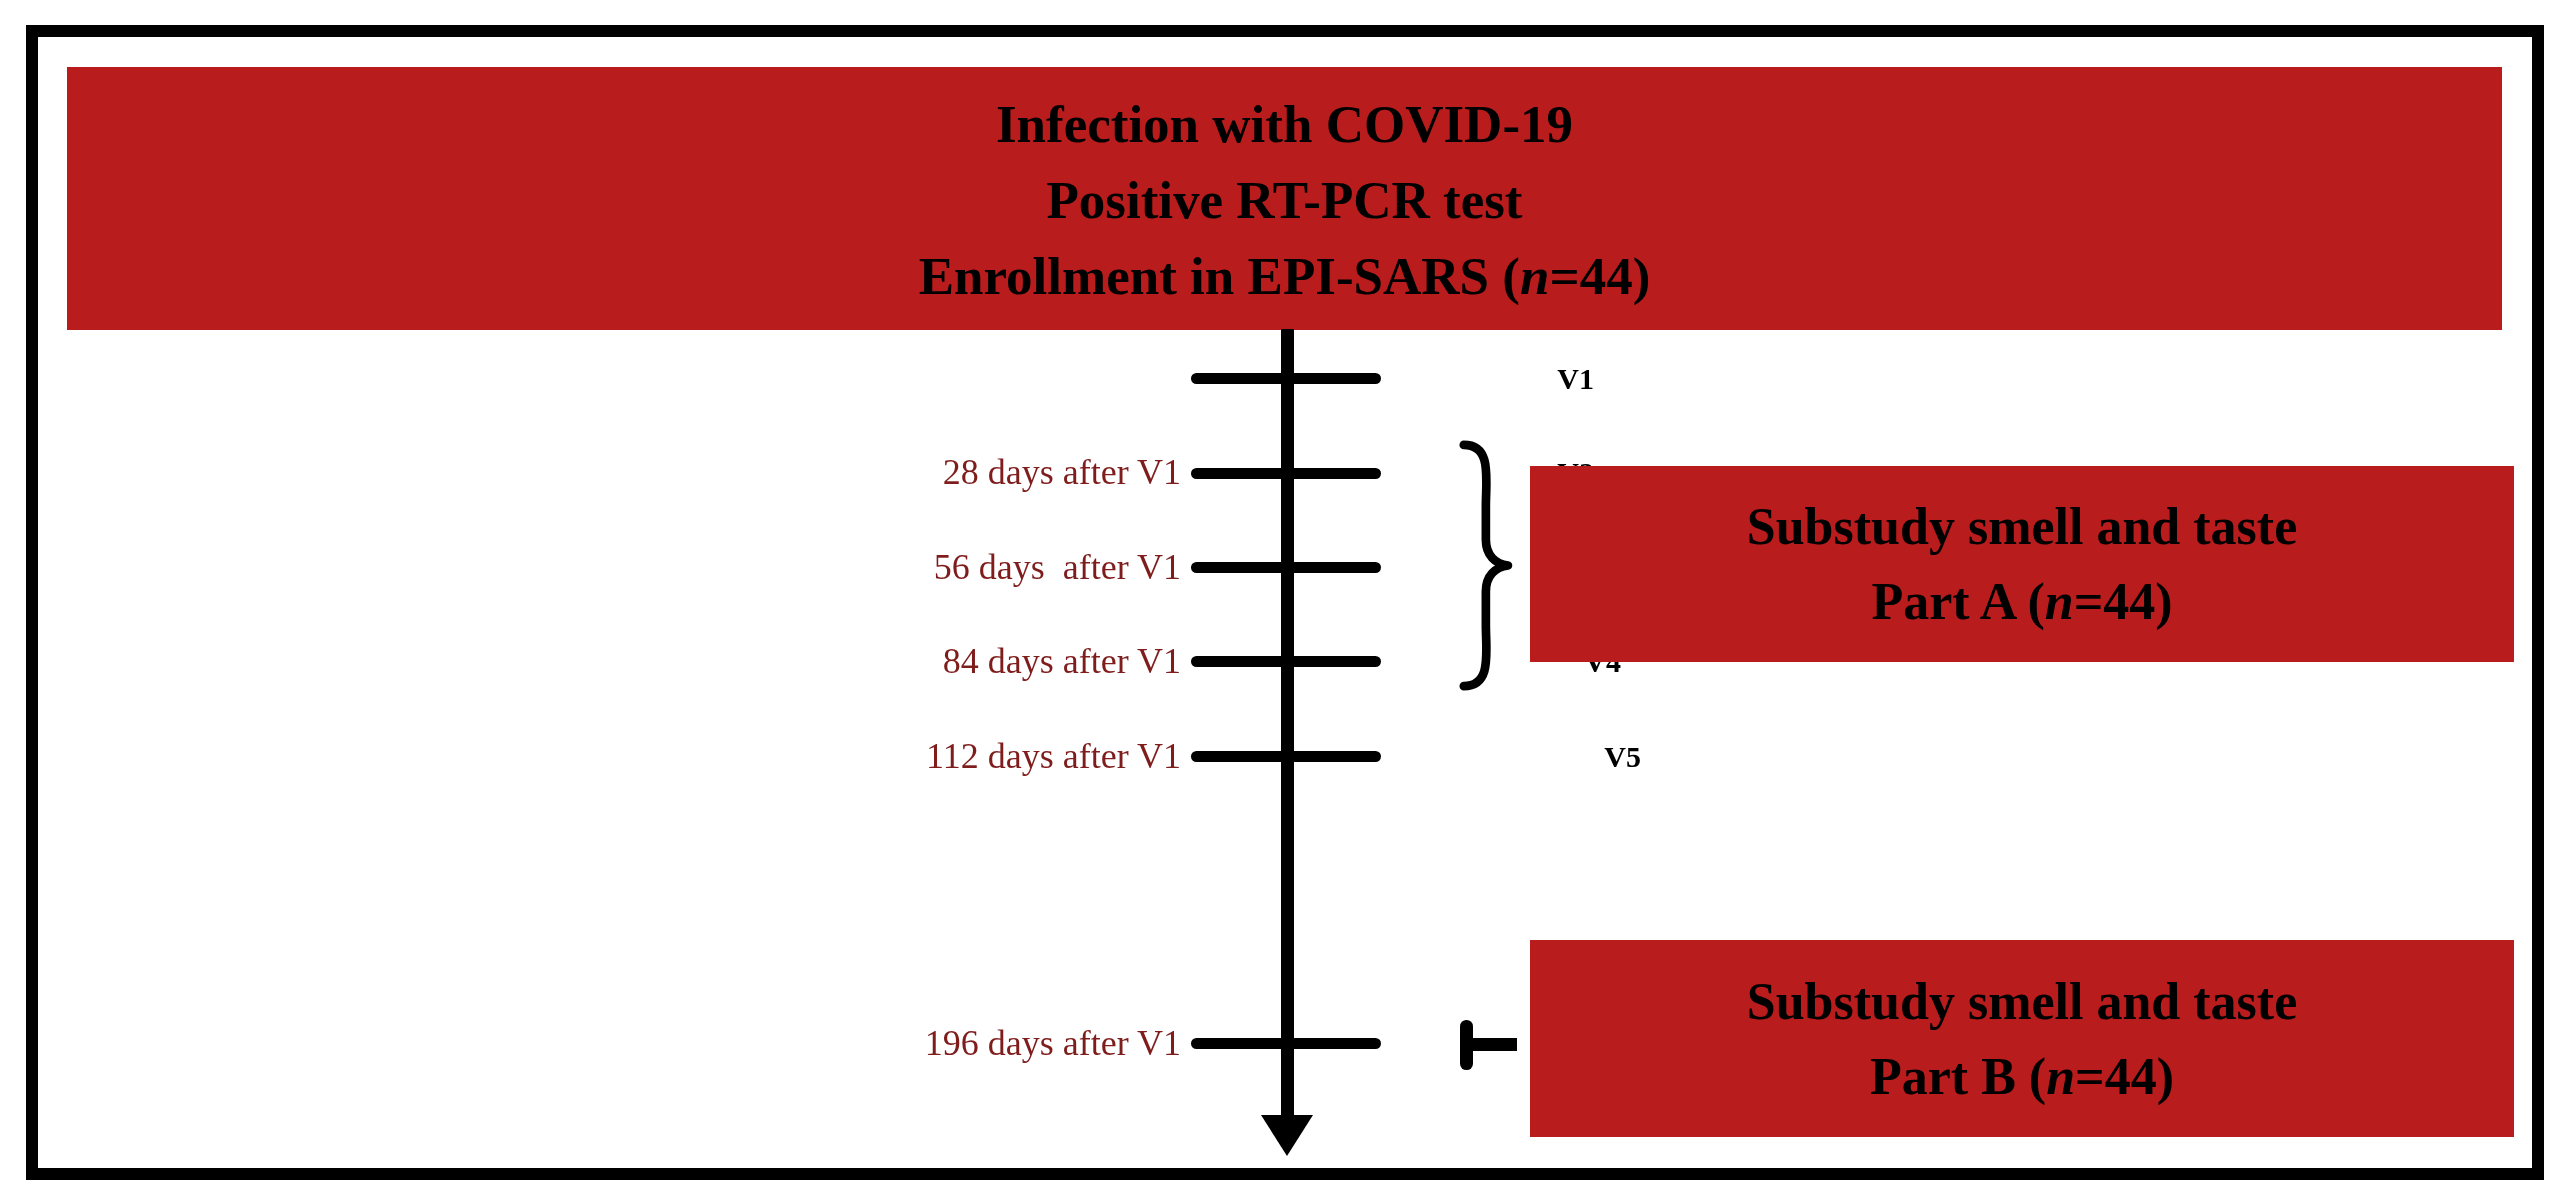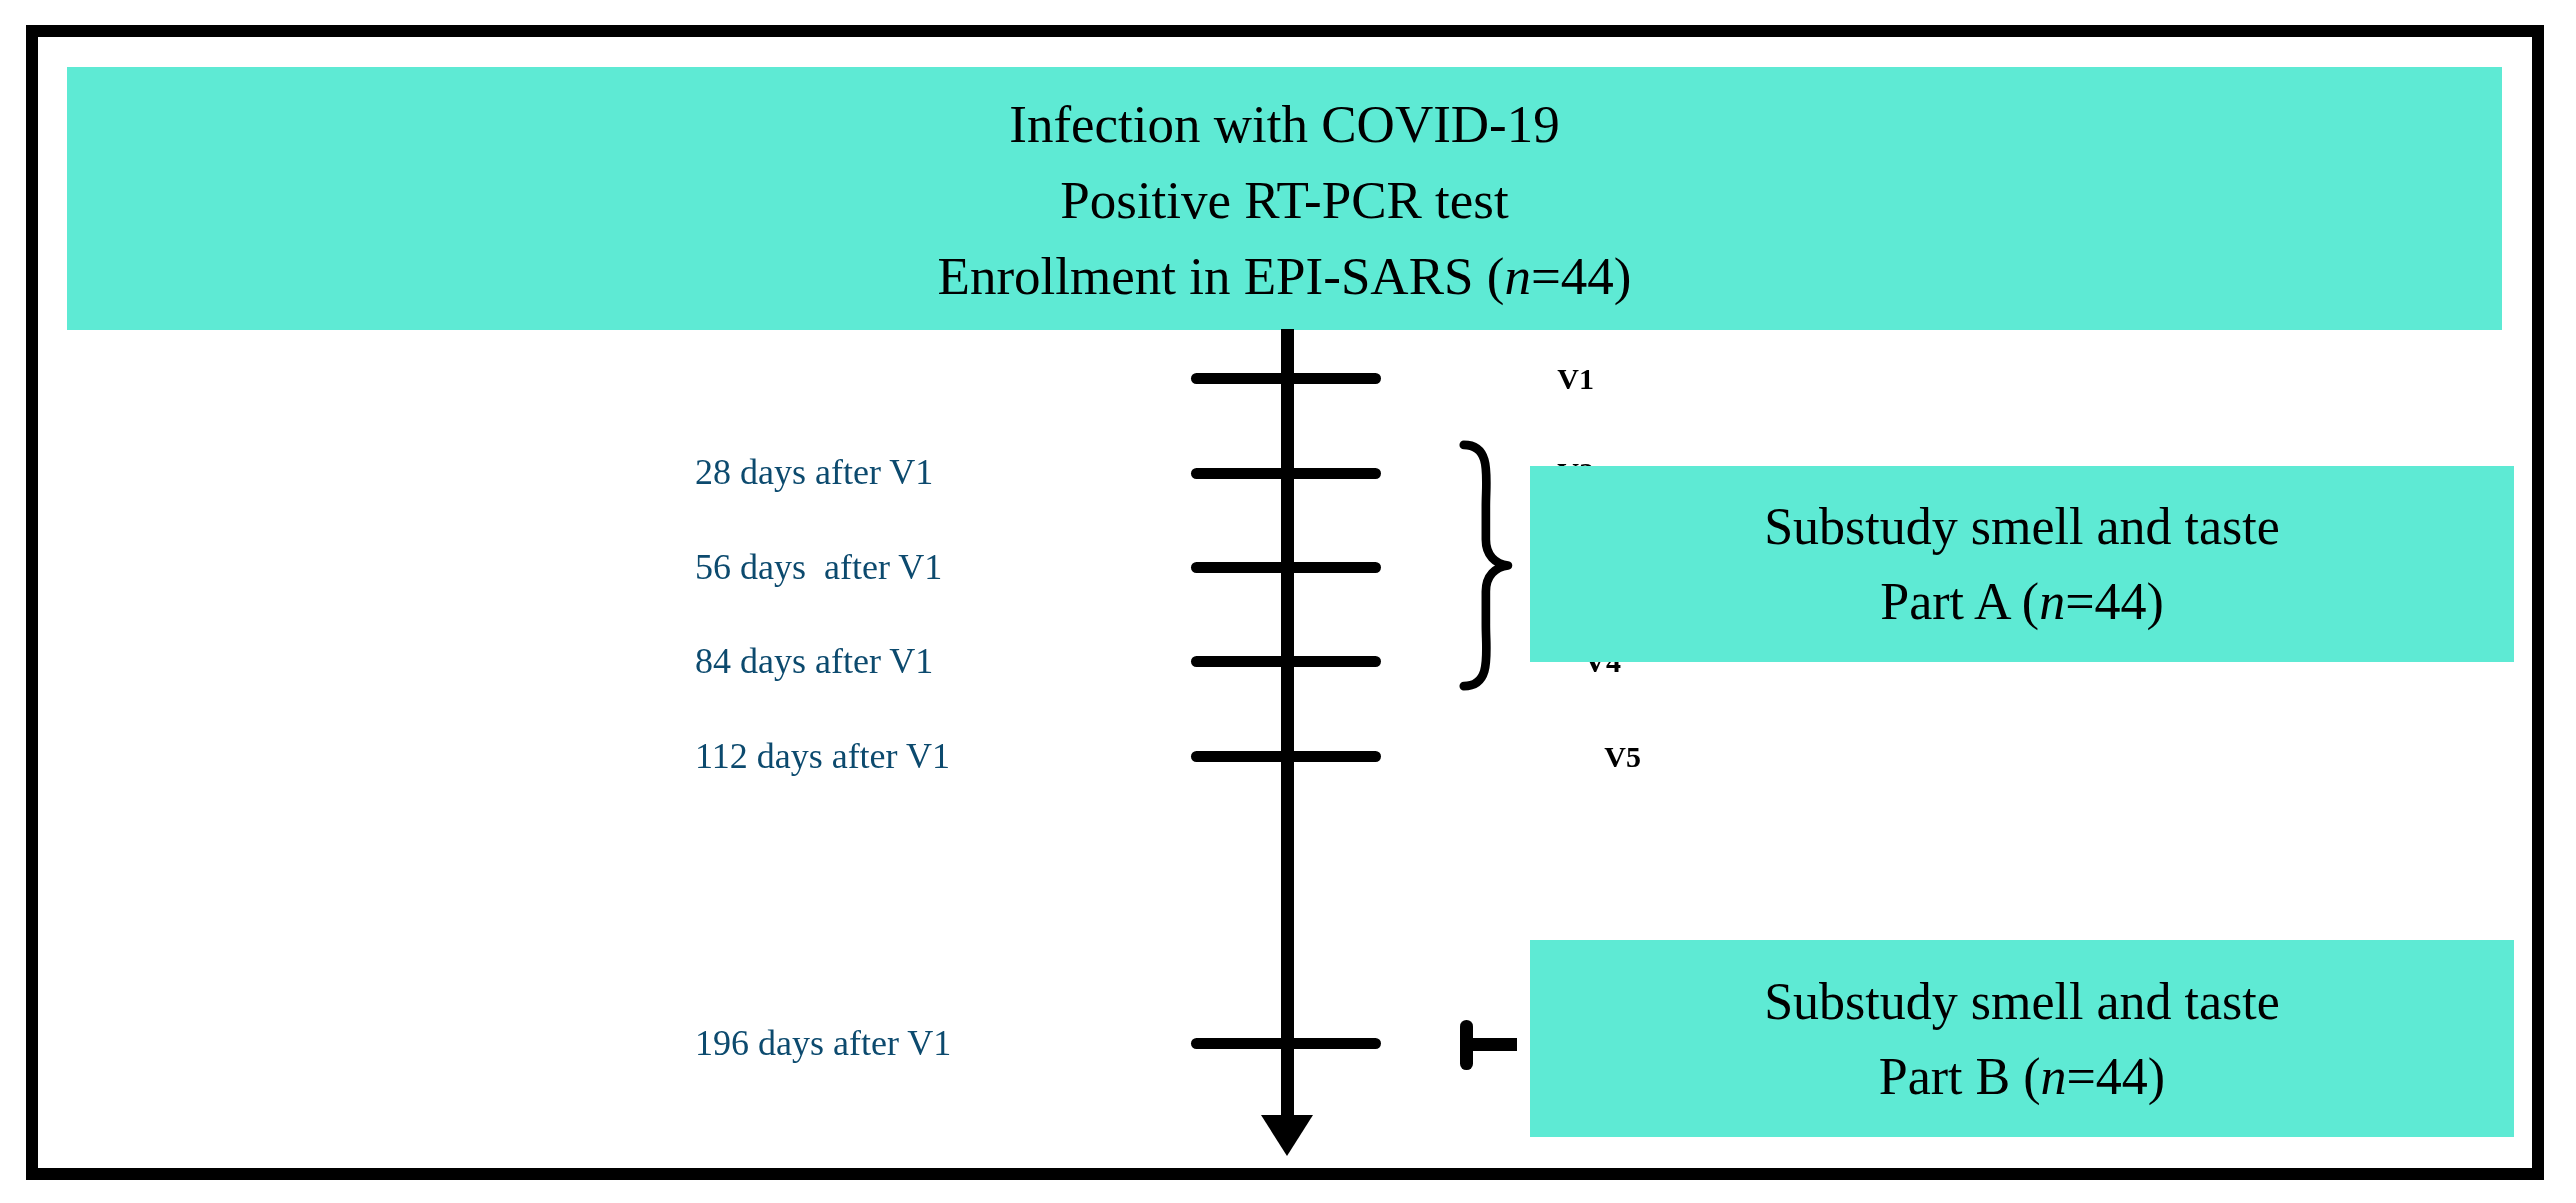--- a/index.html
+++ b/index.html
@@ -15,23 +15,23 @@
   .frame{
     position:absolute;
     left:26px; top:25px;
     width:2518px; height:1155px;
     border:12.6px solid #000000;
     box-sizing:border-box;
     background:transparent;
   }
   .grey-box{
     position:absolute;
-    background:#5eead4;
+    background:#b91c1c;
     text-align:center;
-    font-weight:400;
+    font-weight:700;
   }
   .header-box{
     left:67px; top:67px;
     width:2435px; height:263px;
     font-size:53px;
     line-height:76px;
     padding-top:19px;
     box-sizing:border-box;
   }
   .substudy-box{
@@ -73,21 +73,22 @@
     font-size:30px;
     font-weight:bold;
     text-align:right;
   }
   .day-label{
     position:absolute;
     left:695px;
     width:486px; height:47px;
     line-height:47px;
     font-size:36px;
-    color:#0c4a6e;
+    color:#7f1d1d;
+    text-align:right;
     white-space:pre;
   }
   .t-v1{top:373px;} .t-v2{top:468px;} .t-v3{top:562px;} .t-v4{top:656px;} .t-v5{top:751px;} .t-v6{top:1038px;}
   .l-v1{top:351px;} .l-v2{top:445px;} .l-v3{top:540px;} .l-v4{top:634px;margin-left:27px;} .l-v5{top:729px;margin-left:47px;} .l-v6{top:1016px;margin-left:27px;}
   .d-v2{top:449px;} .d-v3{top:544px;} .d-v4{top:638px;} .d-v5{top:733px;} .d-v6{top:1020px;}
 
   .brace{
     position:absolute;
     left:1451px; top:437px;
     width:65px; height:257px;

